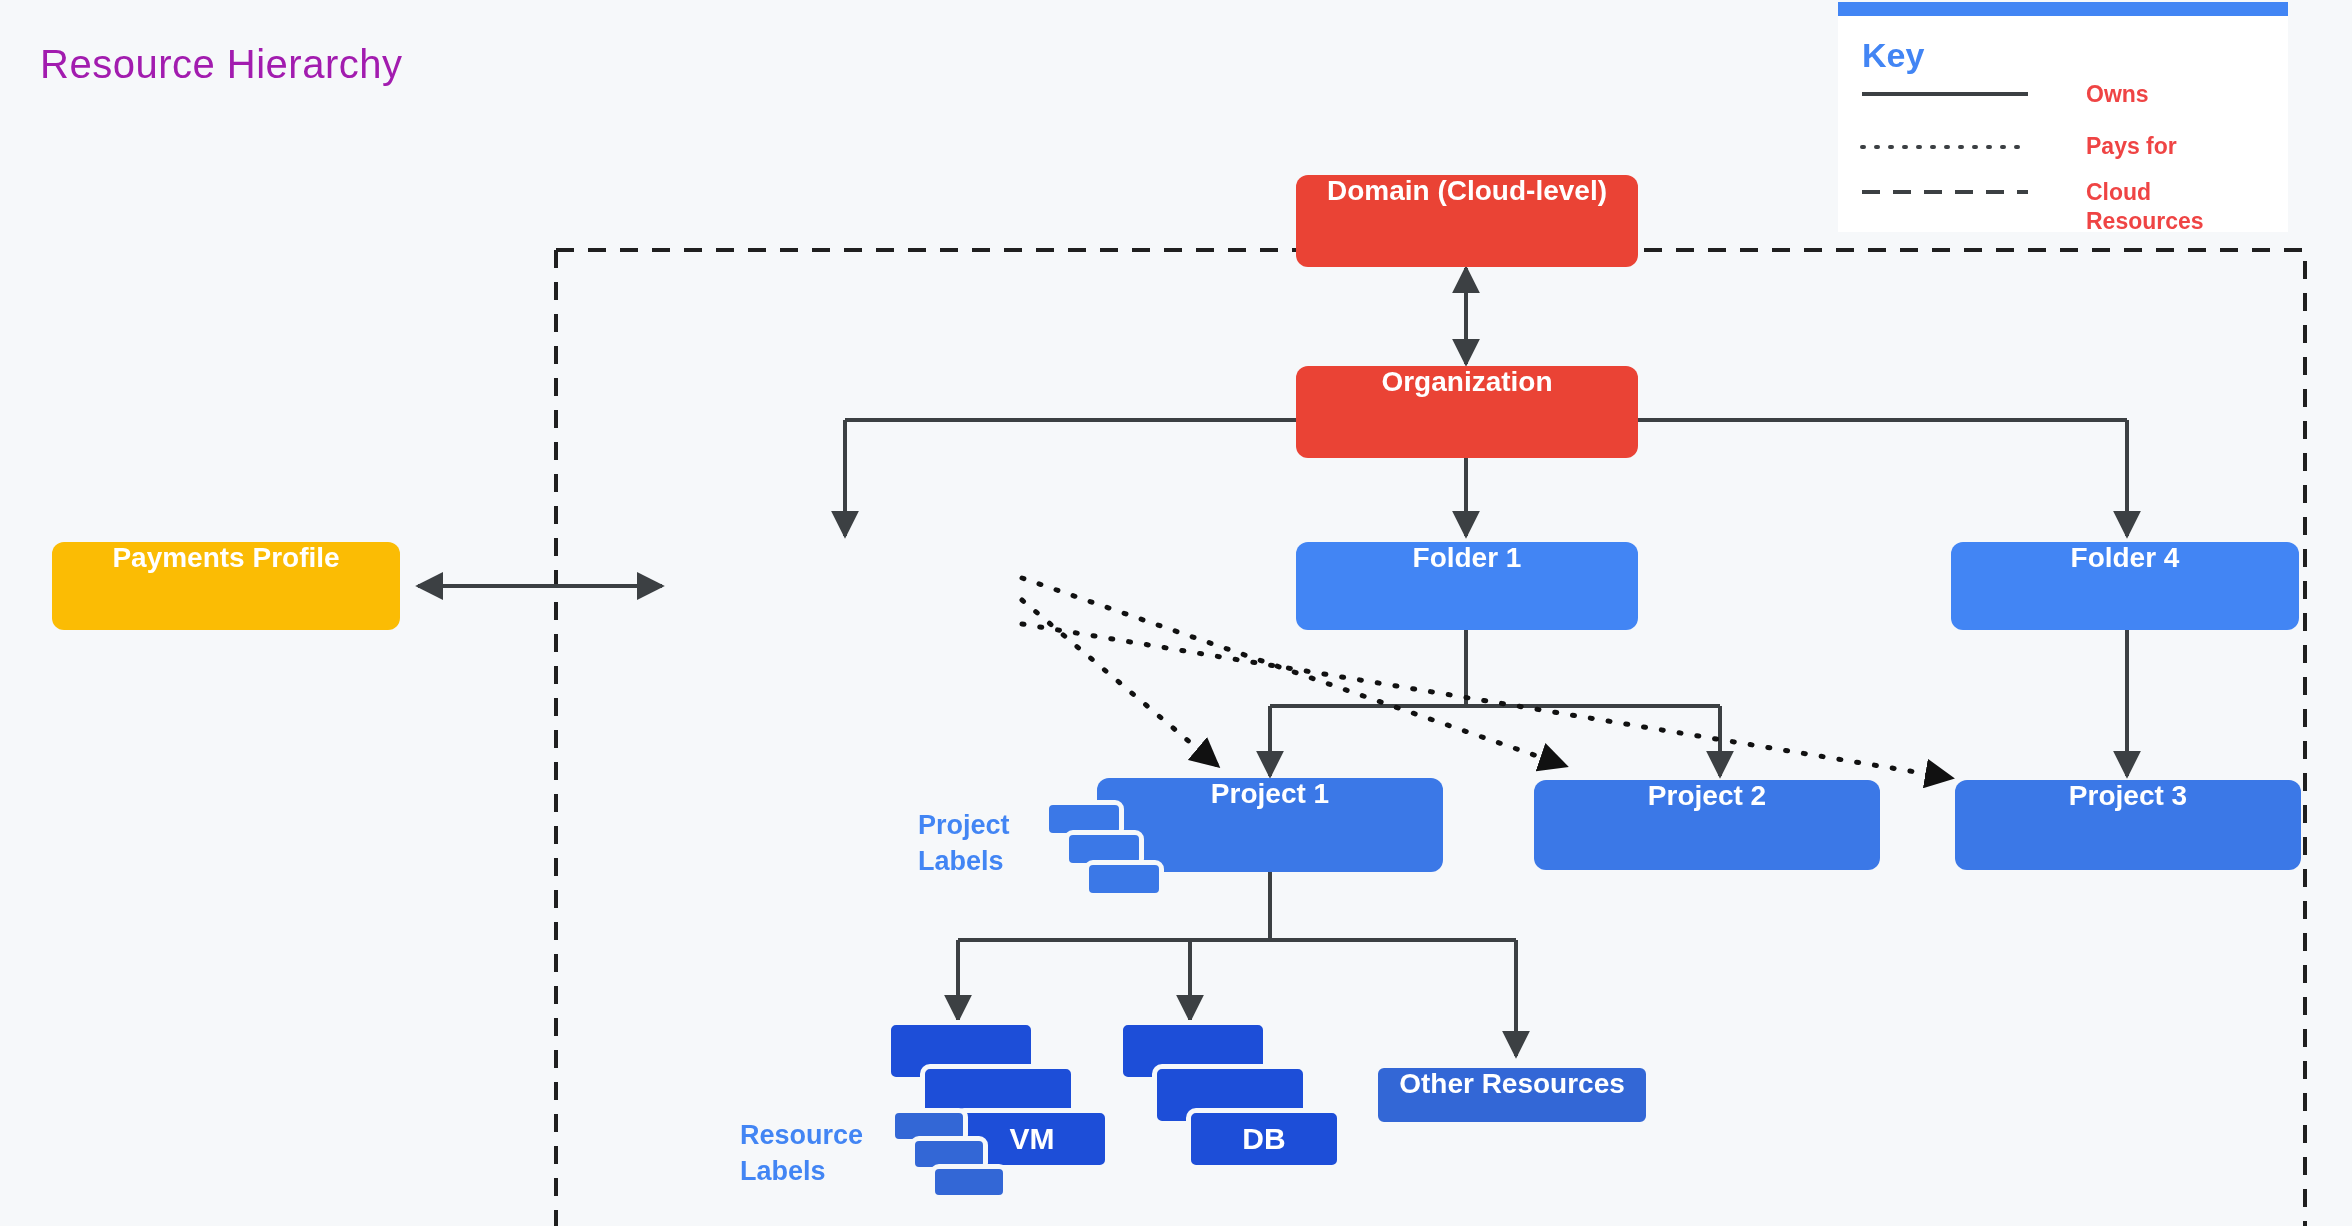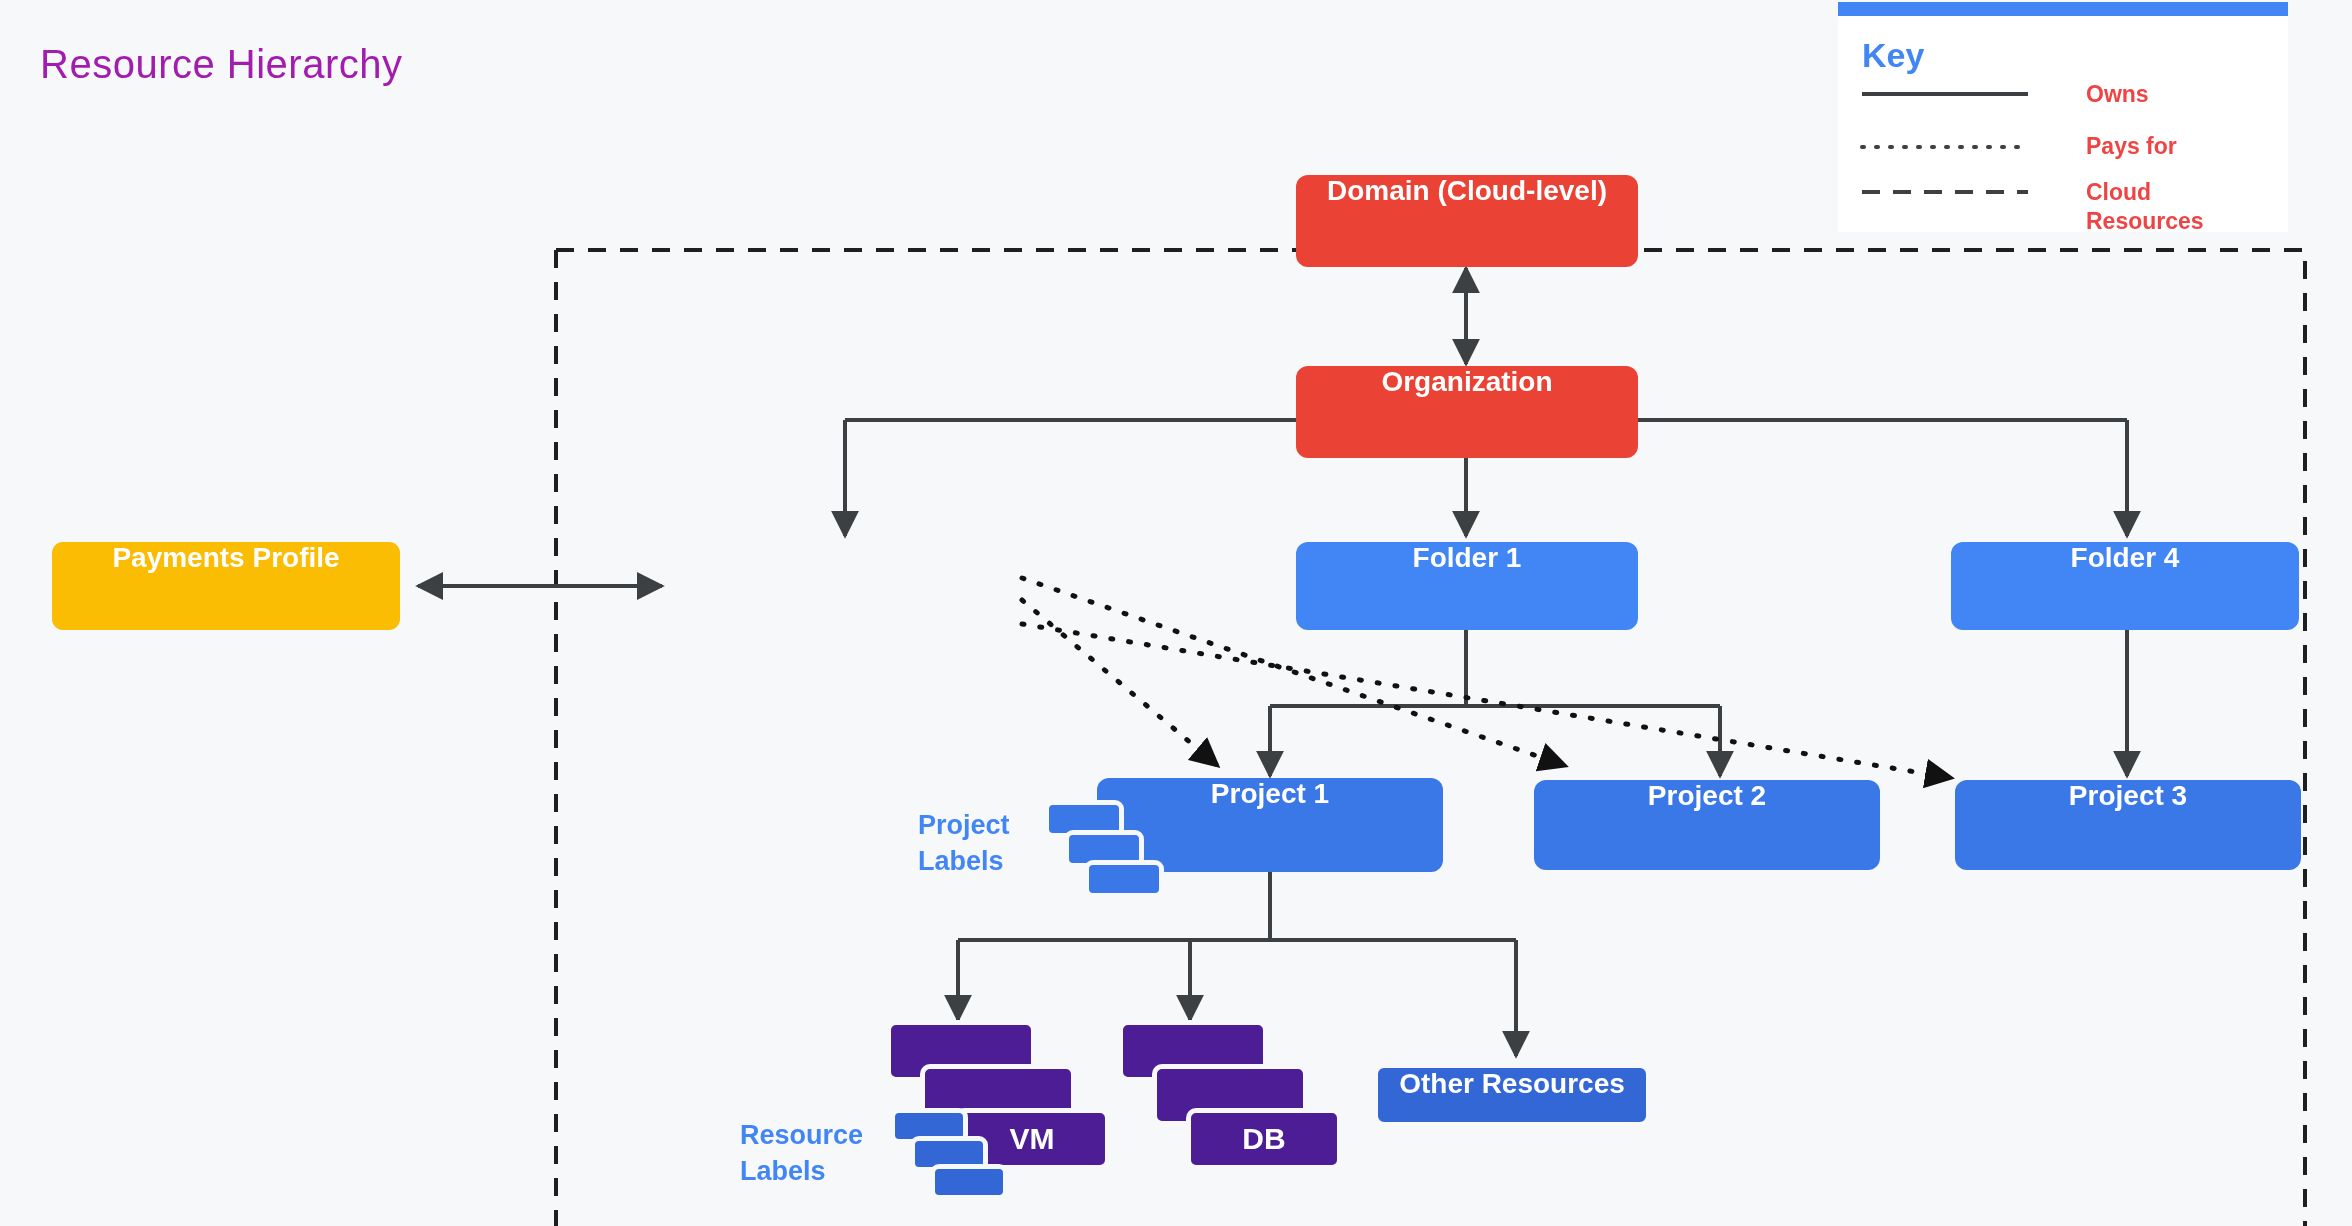--- a/index.html
+++ b/index.html
@@ -20,29 +20,29 @@
 
   
   .node{
     position:absolute;display:flex;justify-content:center;
     border-radius:12px;color:#ffffff;font-weight:bold;
     font-size:28px;text-align:center;line-height:1.15;
     box-sizing:border-box;
   }
   .node.red   {background:#ea4335;}
   .node.green {background:#34a853;}
-  .node.amber {background:#fbbc04;border-radius:11px;}
+  .node.amber {background:#fbbc04;}
   .node.blue  {background:#4285f4;}
   .node.blue2 {background:#3b78e7;}
   .node.dblue {background:#3367d6;border:4px solid #f6f8fa;}
 
   
   .stack{position:absolute;}
   .stack .slab{
-    position:absolute;background:#4c1d95;border:5px solid #f6f8fa;
+    position:absolute;background:#1d4ed8;border:5px solid #f6f8fa;
     border-radius:10px;box-sizing:border-box;
     display:flex;align-items:center;justify-content:center;
     color:#fff;font-weight:bold;font-size:30px;
   }
 
   
   .chips{position:absolute;}
   .chips .chip{
     position:absolute;background:#3b78e7;border:5px solid #f6f8fa;
     border-radius:9px;box-sizing:border-box;

